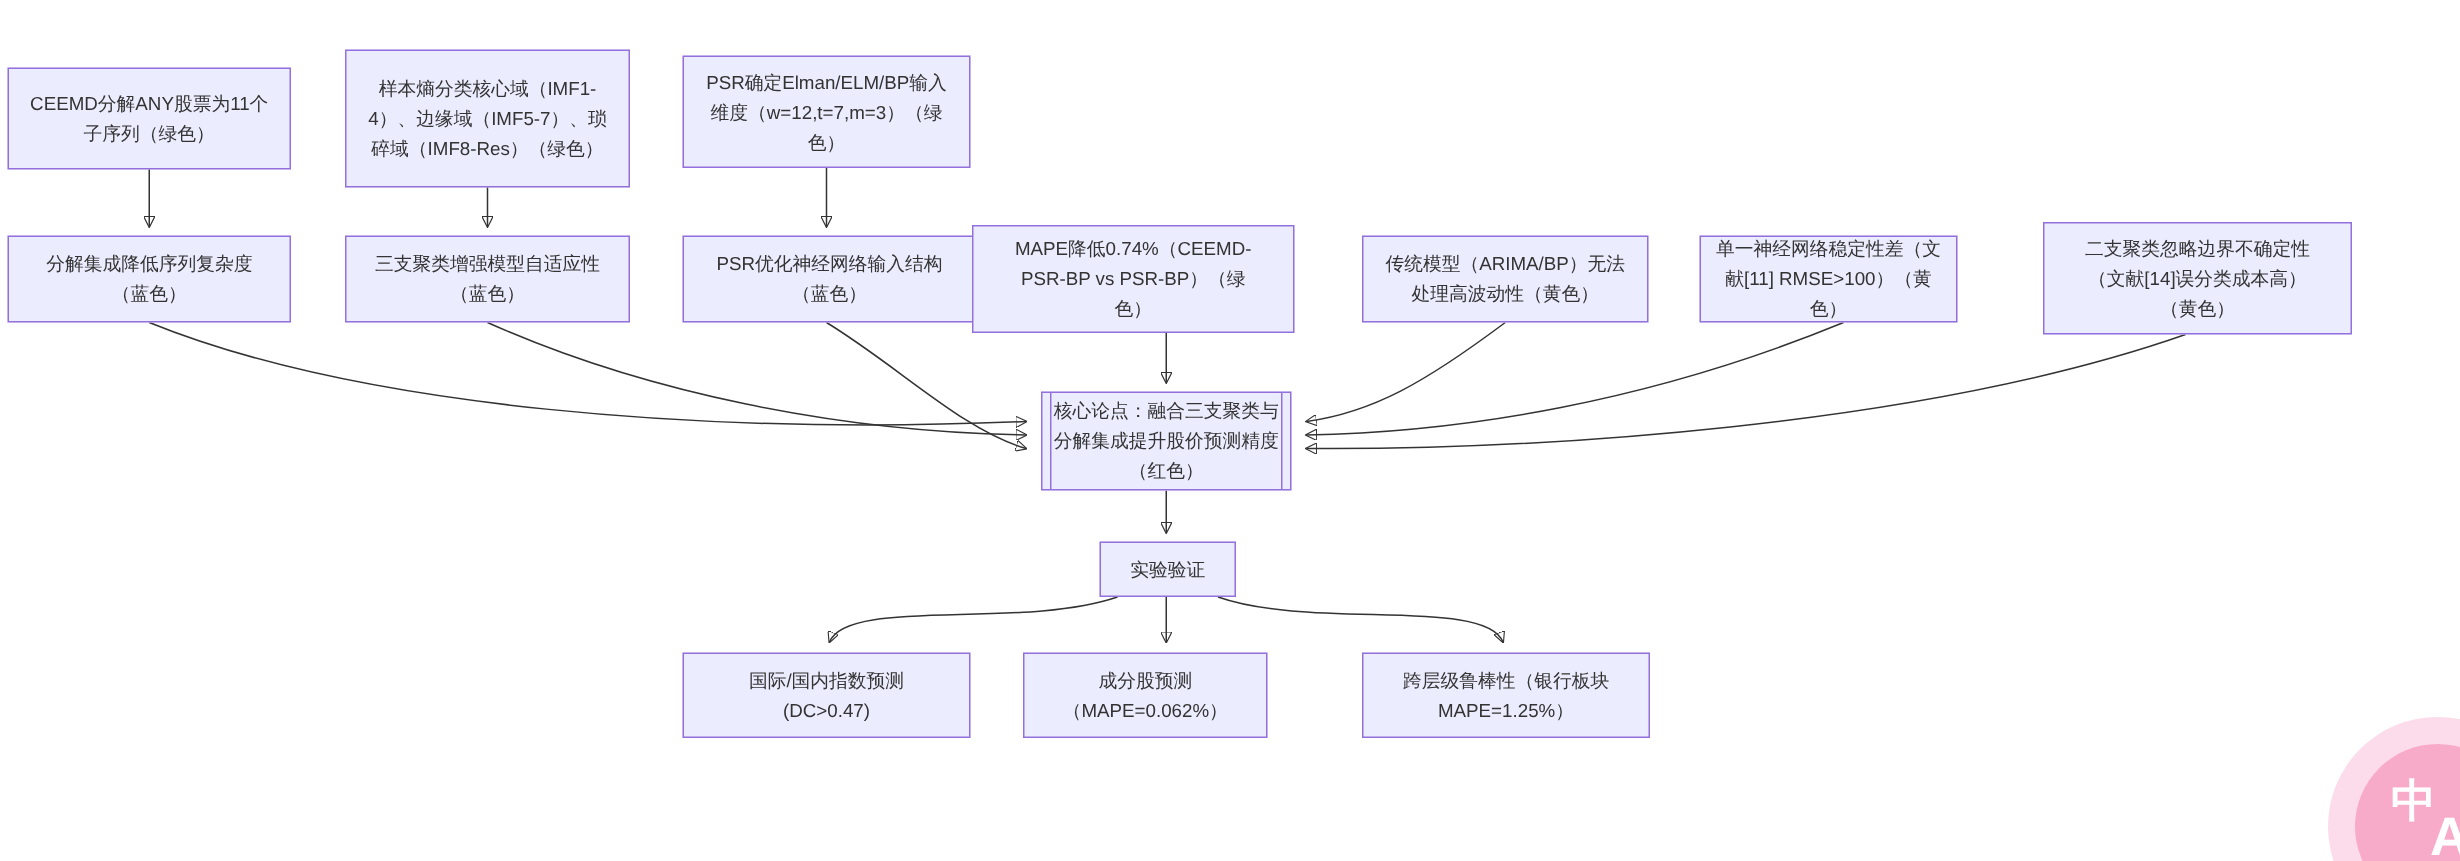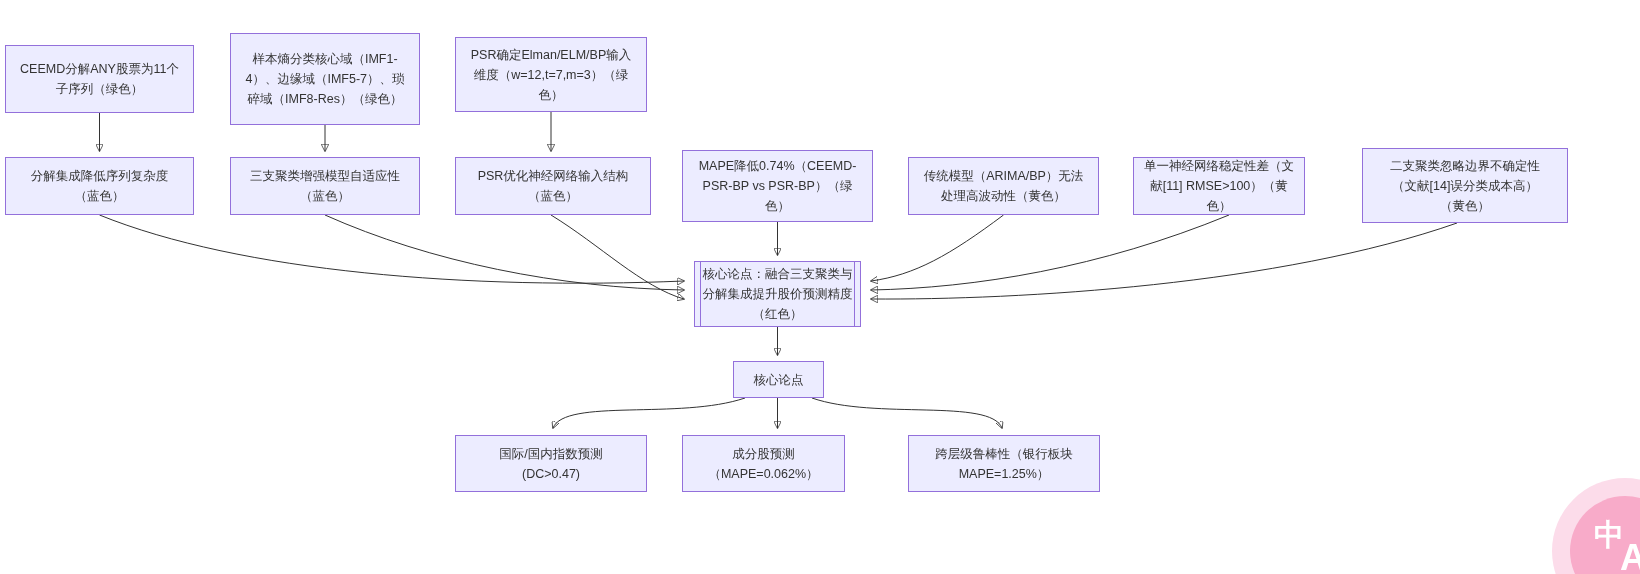--- a/index.html
+++ b/index.html
@@ -91,21 +91,21 @@
 <div class="node" style="left:230px;top:157px;width:190px;height:58px">
   <span>三支聚类增强模型自适应性
 （蓝色）</span>
 </div>
 
 <div class="node" style="left:455px;top:157px;width:196px;height:58px">
   <span>PSR优化神经网络输入结构
 （蓝色）</span>
 </div>
 
-<div class="node" style="left:682px;top:150px;width:191px;height:72px">
+<div class="node" style="left:648px;top:150px;width:215px;height:72px">
   <span>MAPE降低0.74%（CEEMD-
 PSR-BP vs PSR-BP）（绿
 色）</span>
 </div>
 
 <div class="node" style="left:908px;top:157px;width:191px;height:58px">
   <span>传统模型（ARIMA/BP）无法
 处理高波动性（黄色）</span>
 </div>
 
@@ -120,21 +120,21 @@
 （黄色）</span>
 </div>
 
 <div class="node subroutine" style="left:694px;top:261px;width:167px;height:66px">
   <span>核心论点：融合三支聚类与
 分解集成提升股价预测精度
 （红色）</span>
 </div>
 
 <div class="node" style="left:733px;top:361px;width:91px;height:37px">
-  <span>核心论点</span>
+  <span>实验验证</span>
 </div>
 
 <div class="node" style="left:455px;top:435px;width:192px;height:57px">
   <span>国际/国内指数预测
 (DC&gt;0.47)</span>
 </div>
 
 <div class="node" style="left:682px;top:435px;width:163px;height:57px">
   <span>成分股预测
 （MAPE=0.062%）</span>

